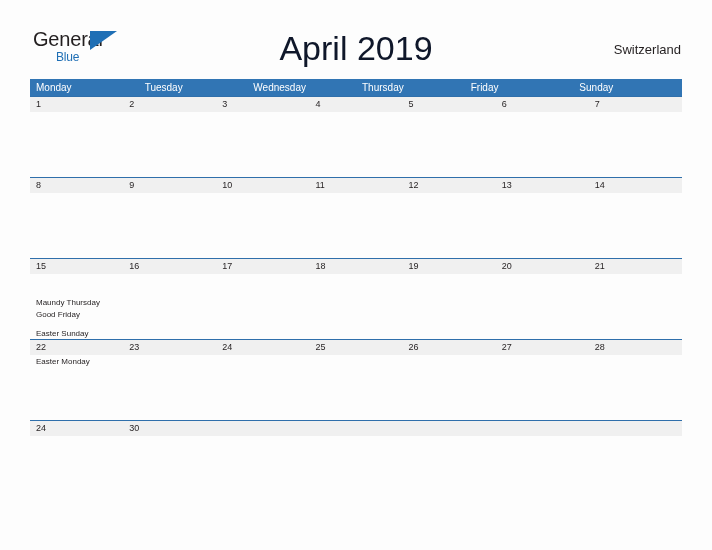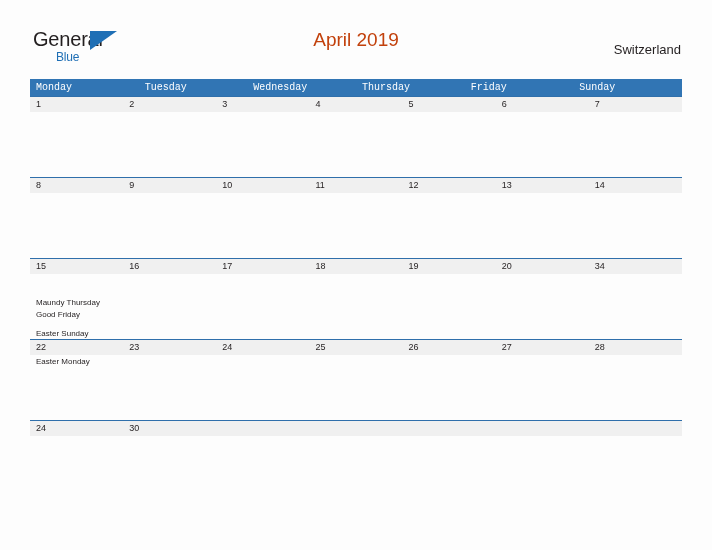--- a/index.html
+++ b/index.html
@@ -67,22 +67,22 @@
     border-left: 27px solid #1f6fb5;
     border-bottom: 19px solid transparent;
   }
 
   .cal-title {
     position: absolute;
     left: 0;
     top: 29px;
     width: 712px;
     text-align: center;
-    font-size: 19px;
-    color: #c2410c;
+    font-size: 34px;
+    color: #0f172a;
     letter-spacing: 0px;
   }
 
   .cal-region {
     position: absolute;
     right: 31px;
     top: 42px;
     font-size: 13px;
     color: #231f20;
     white-space: nowrap;
@@ -94,21 +94,20 @@
     left: 30px;
     top: 79px;
     width: 652px;
   }
 
   .dow-row {
     display: flex;
     width: 652px;
     height: 17px;
     background: #3175b4;
-    font-family: Liberation Mono, monospace;
   }
   .dow-cell {
     flex: 1 1 0;
     box-sizing: border-box;
     padding-left: 6px;
     font-size: 10px;
     color: #ffffff;
     line-height: 17px;
     white-space: nowrap;
     overflow: hidden;
@@ -259,21 +258,21 @@
     </div>
 
     <div class="week">
       <div class="week-nums">
         <div class="num-cell">15</div>
         <div class="num-cell">16</div>
         <div class="num-cell">17</div>
         <div class="num-cell">18</div>
         <div class="num-cell">19</div>
         <div class="num-cell">20</div>
-        <div class="num-cell">34</div>
+        <div class="num-cell">21</div>
       </div>
       <div class="week-body">
         <div class="body-cell">
             <div class="event"></div>
           </div>
         <div class="body-cell">
             <div class="event"></div>
           </div>
         <div class="body-cell">
             <div class="event"></div>

